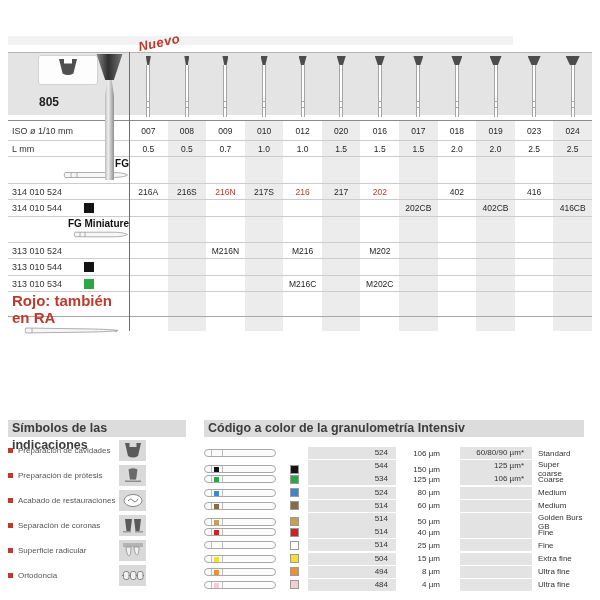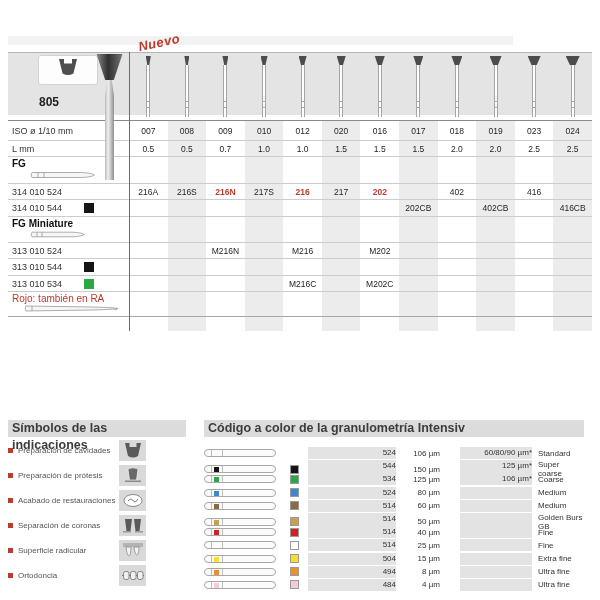--- a/index.html
+++ b/index.html
@@ -28,41 +28,41 @@
   
   .stripe { position:absolute; top:87px; height:211px; width:calc(463px/12); background:#ececec; z-index:0; }
 
   
   #rows { position:absolute; left:0; top:87px; width:584px; z-index:1; border-top:1px solid #8a8a8a; }
   .crow { display:grid; grid-template-columns:121px repeat(12,1fr); align-items:center; border-bottom:1px solid #cccccc; }
   .h20{height:20px}.h16{height:16px}.h27{height:27px}.h17{height:17px}.h15{height:15px}.h26{height:26px}.h25{height:25px}
   .crow:last-child { border-bottom:1px solid #a8a8a8; }
   .lcell { font-size:9px; color:#333; padding-left:4px; display:flex; align-items:center; height:100%; }
   .cell { text-align:center; font-size:8.5px; color:#1f1f1f; }
-  .cell.red { color:#bd3a2e;font-weight:bold; }
+  .cell.red { color:#bd3a2e; }
   .sqk { width:10px; height:10px; display:inline-block; margin-left:22px; }
   .seclabel { font-weight:bold; font-size:10px; color:#111; }
-  .fgcell { flex-direction:column; align-items:flex-start; justify-content:center; }
+  .fgcell { flex-direction:column; align-items:flex-end; justify-content:center; }
   .fgcell .shankwrap { margin-left:18px; margin-top:1px; }
-  .rojo { color:#bd3a2e; font-weight:normal; font-size:10px; }
+  .rojo { color:#bd3a2e; font-weight:bold; font-size:15px; }
   .rojocell { flex-direction:column; align-items:flex-start; justify-content:center; }
   .rojocell .shankwrap { margin-left:12px; }
 
   
   .panel-title { font-size:12.5px; font-weight:bold; color:#3c3c3c; background:#dcdcdc; height:17px; line-height:17px; padding-left:4px; }
   #symbols { position:absolute; left:8px; top:420px; width:196px; }
   #symbols .panel-title { width:178px; }
   .symrow { display:flex; align-items:center; height:24px; margin-top:1px; }
   .bullet { width:5px; height:5px; background:#bd3a2e; flex:0 0 auto; }
   .symlabel { font-size:8px; color:#555; margin-left:5px; }
   .symicon { margin-left:auto; margin-right:58px; width:27px; height:21px; background:#d9d9d9; display:flex; align-items:center; justify-content:center; }
 
   #granulo { position:absolute; left:204px; top:420px; width:380px; }
   .grow { display:grid; grid-template-columns:78px 26px 88px 46px 18px 72px auto; align-items:center; height:12px; margin-bottom:1.2px; font-size:8px; color:#333; }
-  .g-code, .g-alt { background:#e3e3e3; text-align:right; padding-right:0; height:100%; line-height:12px; }
+  .g-code, .g-alt { background:#e3e3e3; text-align:right; padding-right:8px; height:100%; line-height:12px; }
   .g-grain { text-align:right; padding-right:2px; }
   .g-name { padding-left:6px; }
   #granulo .rows { margin-top:10px; }
   .sq { width:9px; height:9px; border:1px solid #9a9a9a; margin-left:8px; }
   .sq.hide { visibility:hidden; }
   .gshank { width:72px; height:8px; border:1px solid #a8a8a8; border-radius:4px; background:#fbfbfb; position:relative; }
   .gshank::before { content:""; position:absolute; left:6px; top:0; bottom:0; width:10px; border-left:1px solid #bdbdbd; border-right:1px solid #bdbdbd; }
   .gshank .band { position:absolute; left:9px; top:1px; width:5px; height:5px; }
 </style>
 </head>

